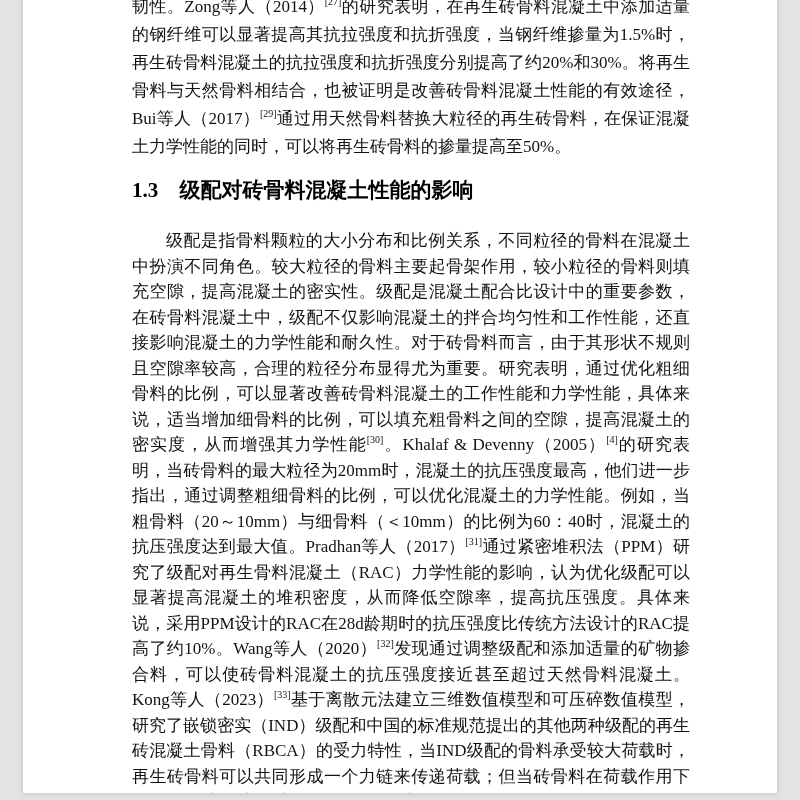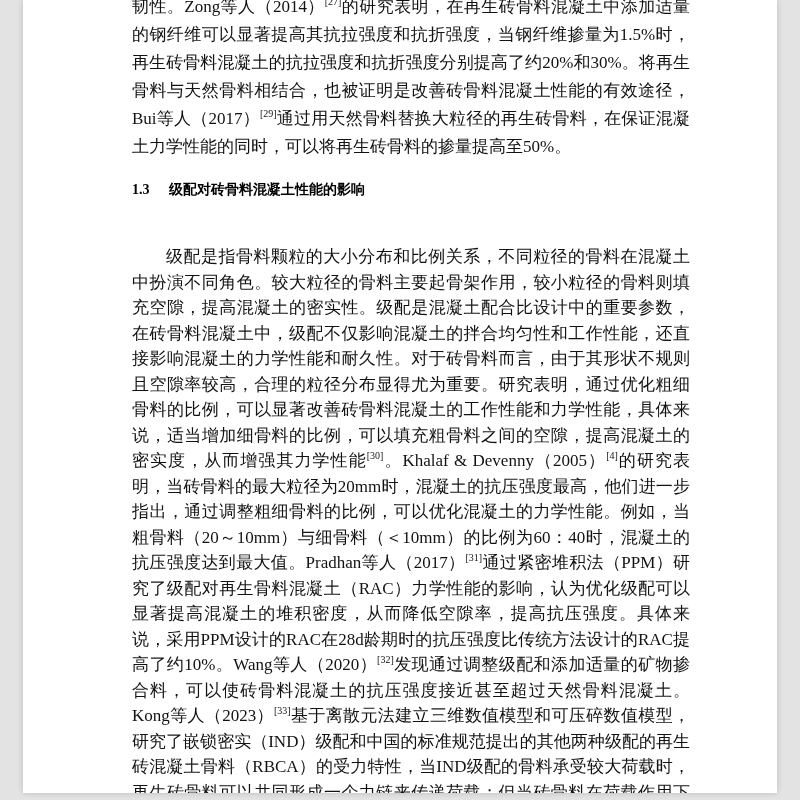--- a/index.html
+++ b/index.html
@@ -35,22 +35,22 @@
     top: 0;
     color: #121212;
   }
   .para-top {
     font-size: 17px;
     line-height: 28px;
     text-align: justify;
     margin: -7px 0 0 0;
   }
   .heading {
-    margin: 15px 0 40px 0;
-    font-size: 14px;
+    margin: 15px 0 24px 0;
+    font-size: 21px;
     line-height: 28px;
     font-weight: bold;
     color: #000000;
   }
   .heading .num {
     margin-right: 16px;
   }
   .para-body {
     font-size: 17px;
     line-height: 25.5px;

